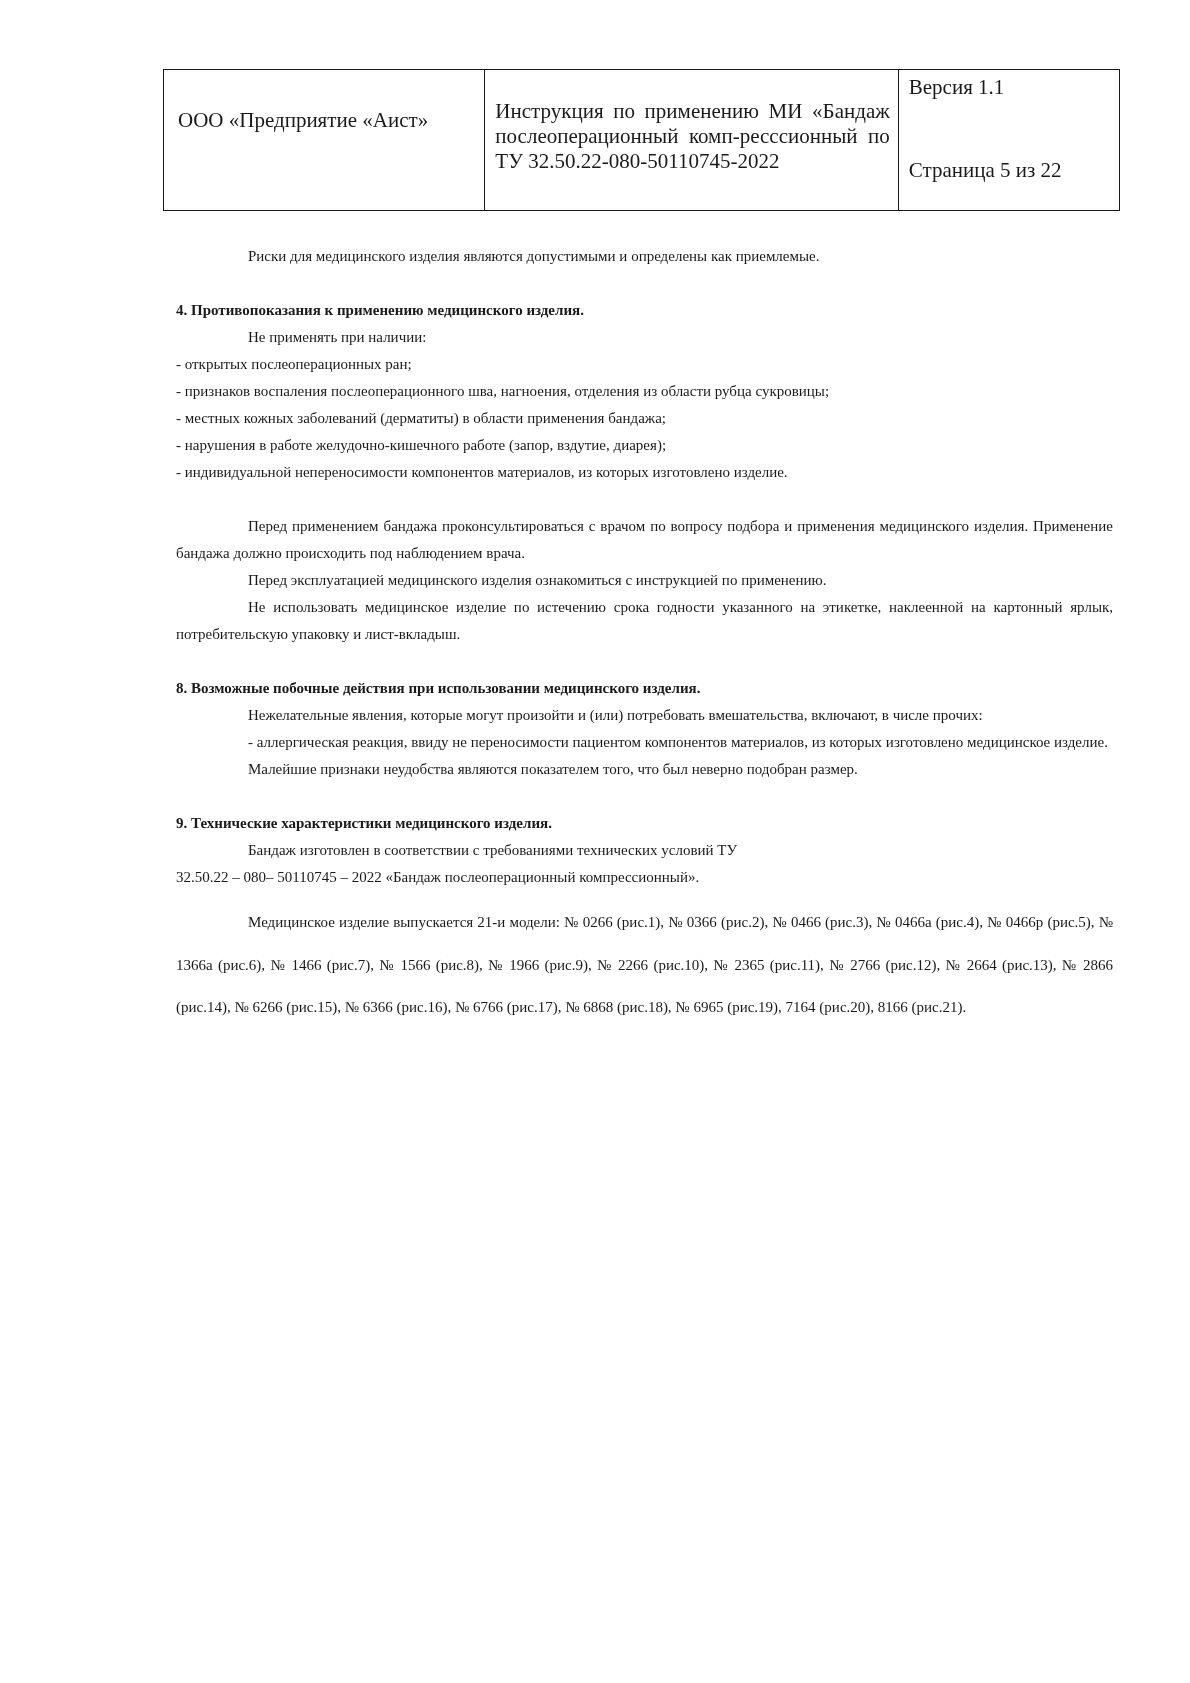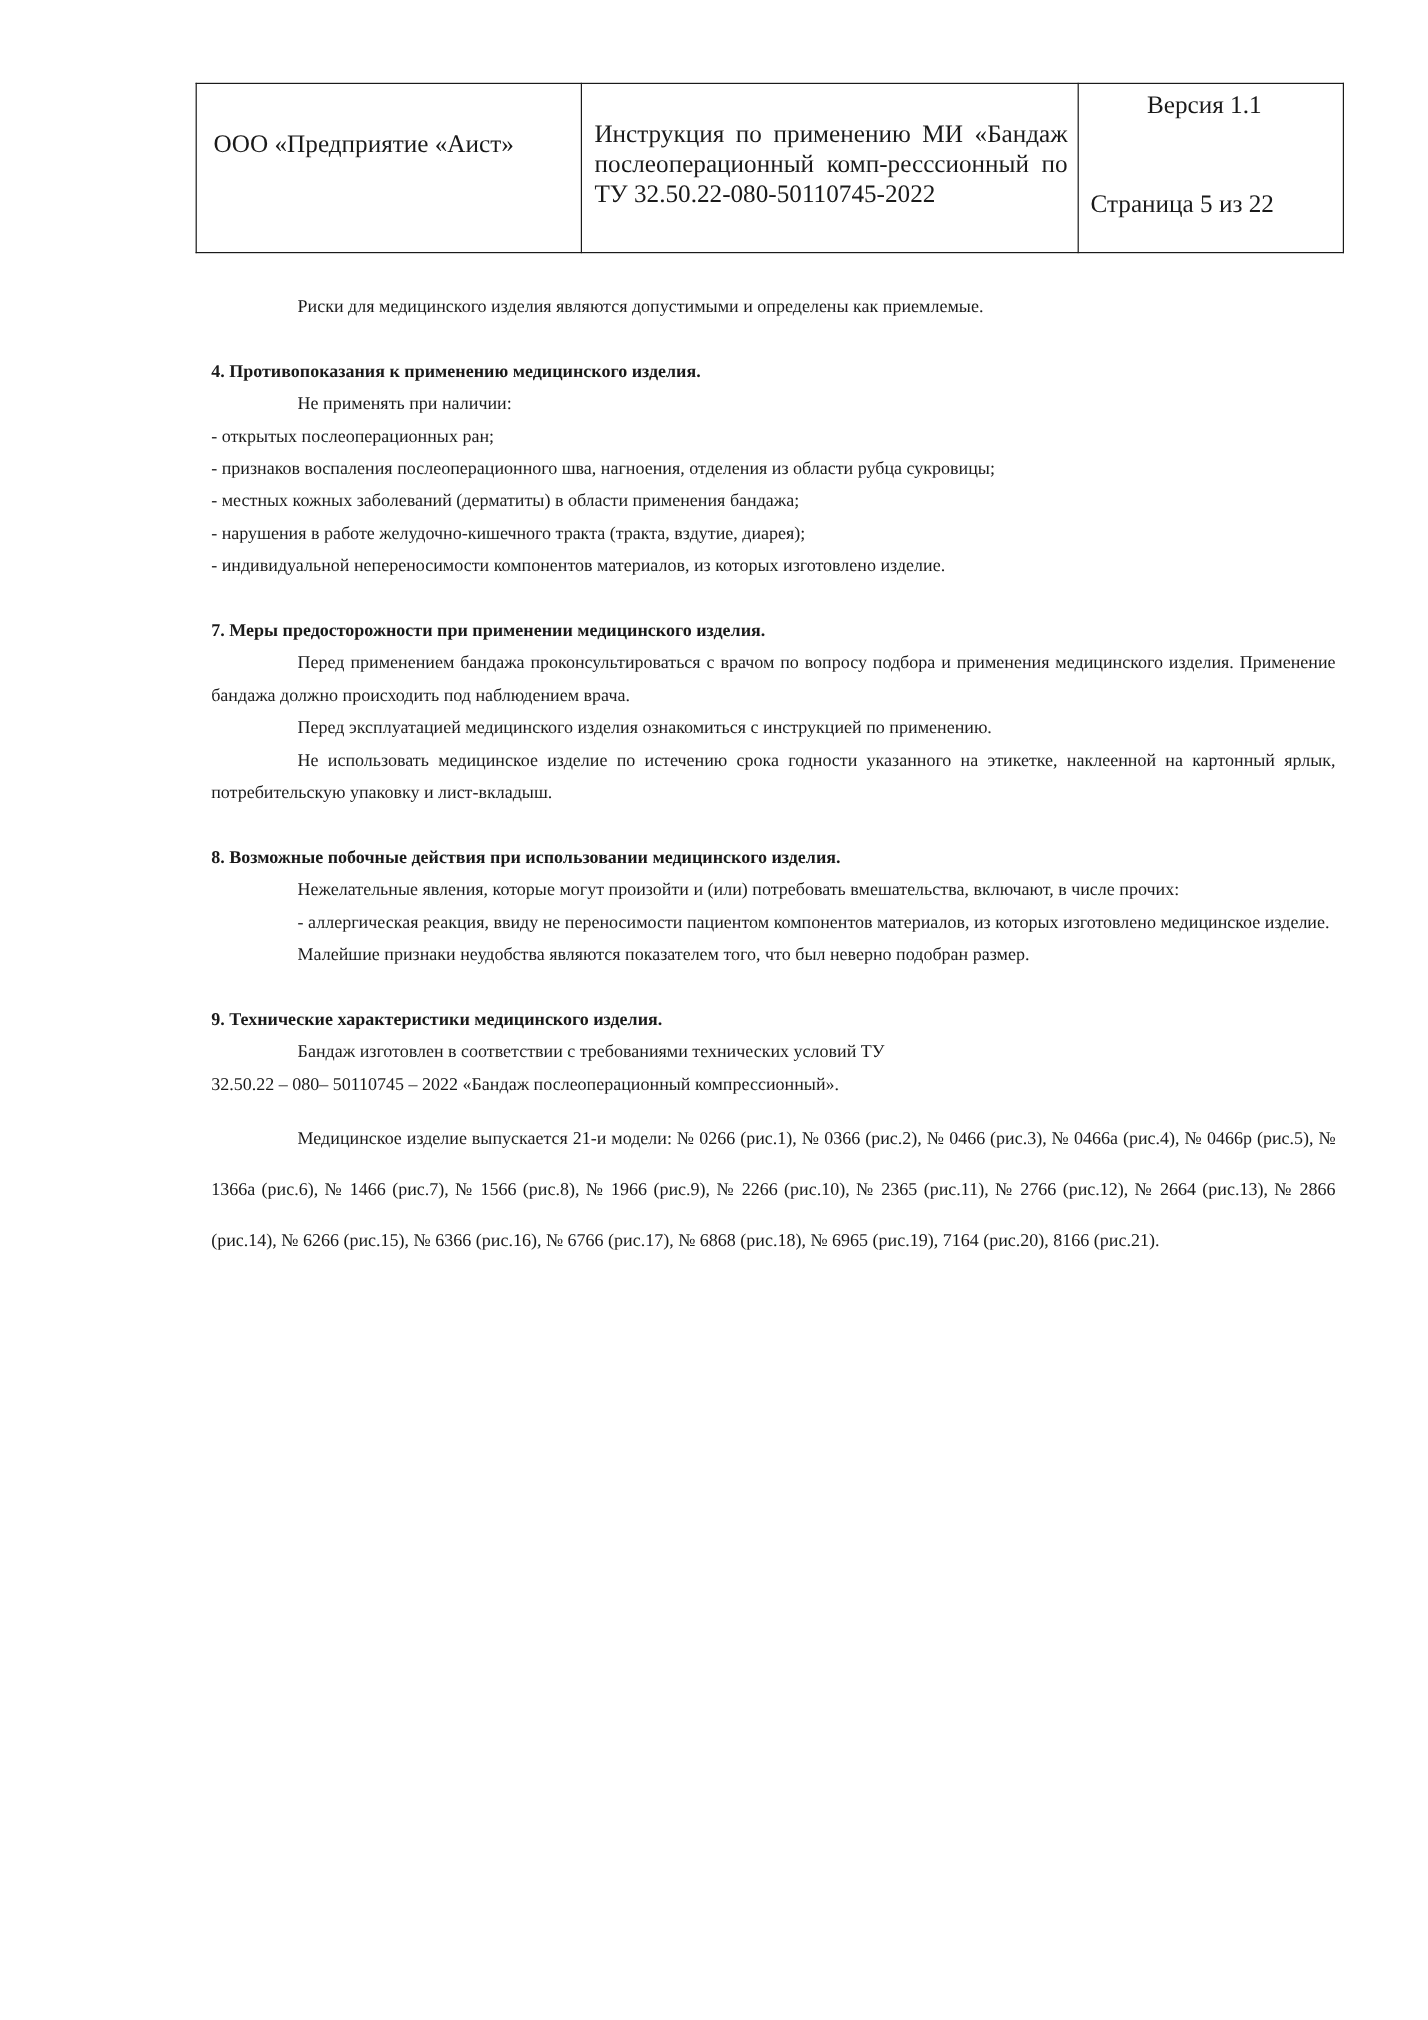--- a/index.html
+++ b/index.html
@@ -22,21 +22,21 @@
   .header-table td {
     border: 1.5px solid #1a1a1a;
     vertical-align: top;
     padding: 0;
   }
   .cell-org { width: 320px; }
   .cell-org div { padding-top: 38px; padding-left: 14px; }
   .cell-title { width: 412px; }
   .cell-title div { padding: 5px 8px 0 10px; text-align: justify; text-align-last: left; margin-top: 24px; }
   .cell-ver { width: 220px; position: relative; }
-  .cell-ver .ver { position: absolute; left: 10px; top: 5px; margin-left: 47px; }
+  .cell-ver .ver { position: absolute; left: 10px; top: 5px; }
   .cell-ver .page { position: absolute; left: 10px; top: 88px; }
 
   .body-text {
     position: absolute;
     left: 176px; width: 937px;
     font-size: 15px;
     line-height: 27px;
   }
   .p { text-align: justify; margin: 0; }
   .ind { text-indent: 72px; }
@@ -67,25 +67,24 @@
 
 <div class="body-text" style="top:243px;">
   <p class="p ind">Риски для медицинского изделия являются допустимыми и определены как приемлемые.</p>
   <div class="gap"></div>
 
   <p class="h">4. Противопоказания к применению медицинского изделия.</p>
   <p class="p ind">Не применять при наличии:</p>
   <p class="li">-  открытых послеоперационных ран;</p>
   <p class="li">- признаков воспаления послеоперационного шва, нагноения, отделения из области рубца сукровицы;</p>
   <p class="li">- местных кожных заболеваний (дерматиты) в области применения бандажа;</p>
-  <p class="li">- нарушения в работе желудочно-кишечного тракта (тракта, вздутие, диарея);</p>
+  <p class="li">- нарушения в работе желудочно-кишечного работе (запор, вздутие, диарея);</p>
   <p class="li">- индивидуальной непереносимости компонентов материалов, из которых изготовлено изделие.</p>
   <div class="gap"></div>
 
-  <p class="h">7. Меры предосторожности при применении медицинского изделия.</p>
   <p class="p ind">Перед применением  бандажа проконсультироваться с врачом по вопросу подбора и применения медицинского изделия. Применение бандажа должно происходить под наблюдением врача.</p>
   <p class="p ind">Перед эксплуатацией медицинского изделия ознакомиться с инструкцией по применению.</p>
   <p class="p ind">Не использовать медицинское изделие по истечению срока годности указанного на этикетке, наклеенной на картонный ярлык, потребительскую упаковку и лист-вкладыш.</p>
   <div class="gap"></div>
 
   <p class="h">8. Возможные побочные действия при использовании медицинского изделия.</p>
   <p class="p ind">Нежелательные явления, которые могут произойти и (или) потребовать вмешательства, включают, в числе прочих:</p>
   <p class="p ind">- аллергическая реакция, ввиду не переносимости пациентом компонентов материалов, из которых изготовлено медицинское изделие.</p>
   <p class="p ind">Малейшие признаки неудобства являются показателем того, что был неверно подобран размер.</p>
   <div class="gap"></div>

